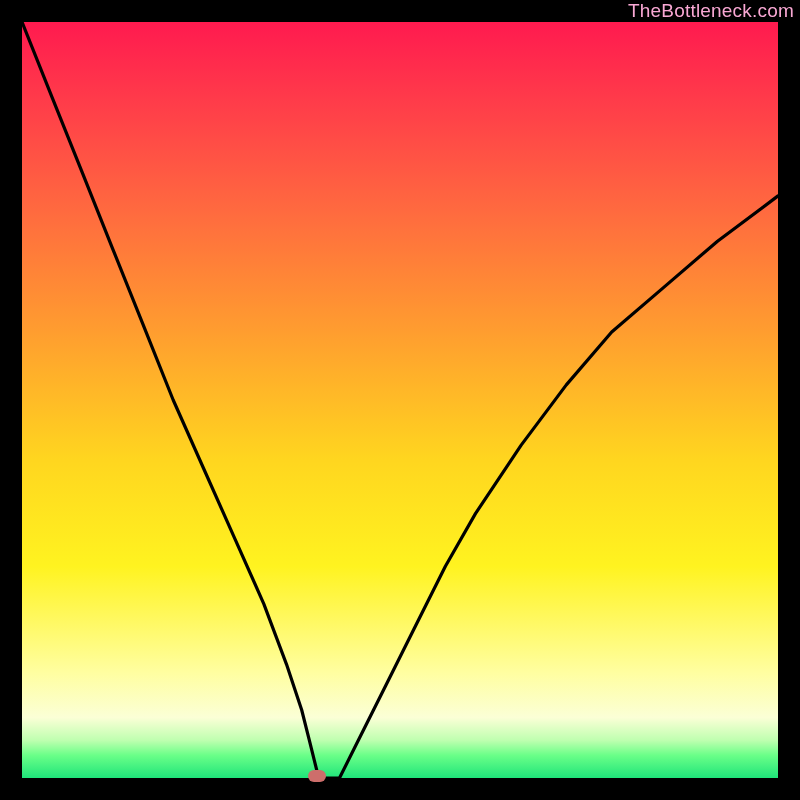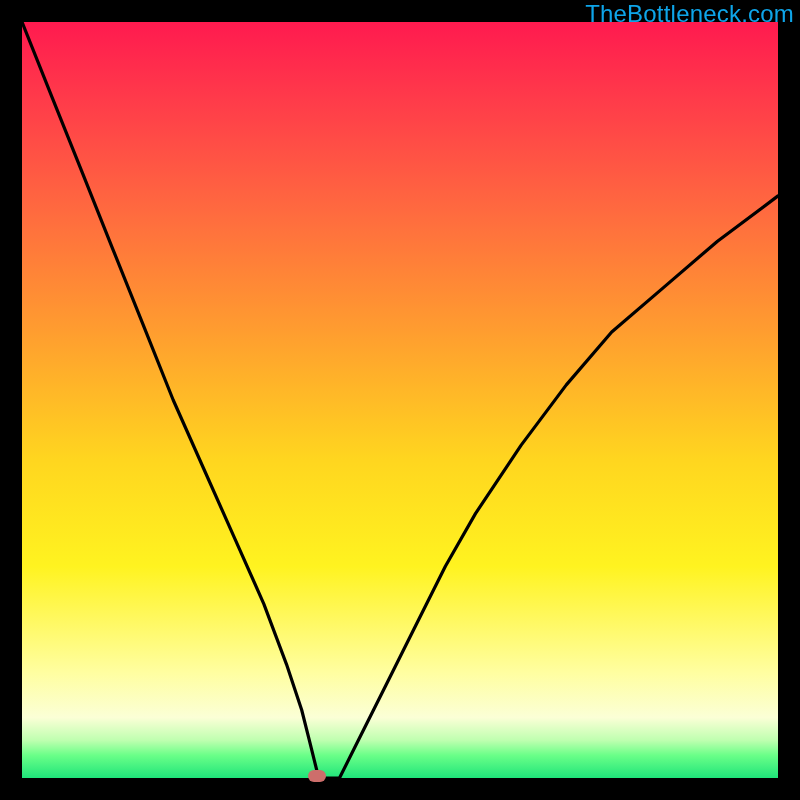--- a/index.html
+++ b/index.html
@@ -28,22 +28,22 @@
       #fbffd6 92%,
       #bfffb0 95%,
       #6aff88 97%,
       #1fe47a 100%
     );
   }
   .watermark {
     position: absolute;
     top: 0px;
     right: 6px;
-    color: #0ea5e9;
-    font-size: 24px;
+    color: #f9a8d4;
+    font-size: 19px;
     letter-spacing: 0.2px;
     font-weight: 400;
     z-index: 20;
   }
   svg.curve {
     position: absolute;
     left: 0;
     top: 0;
     width: 756px;
     height: 756px;

